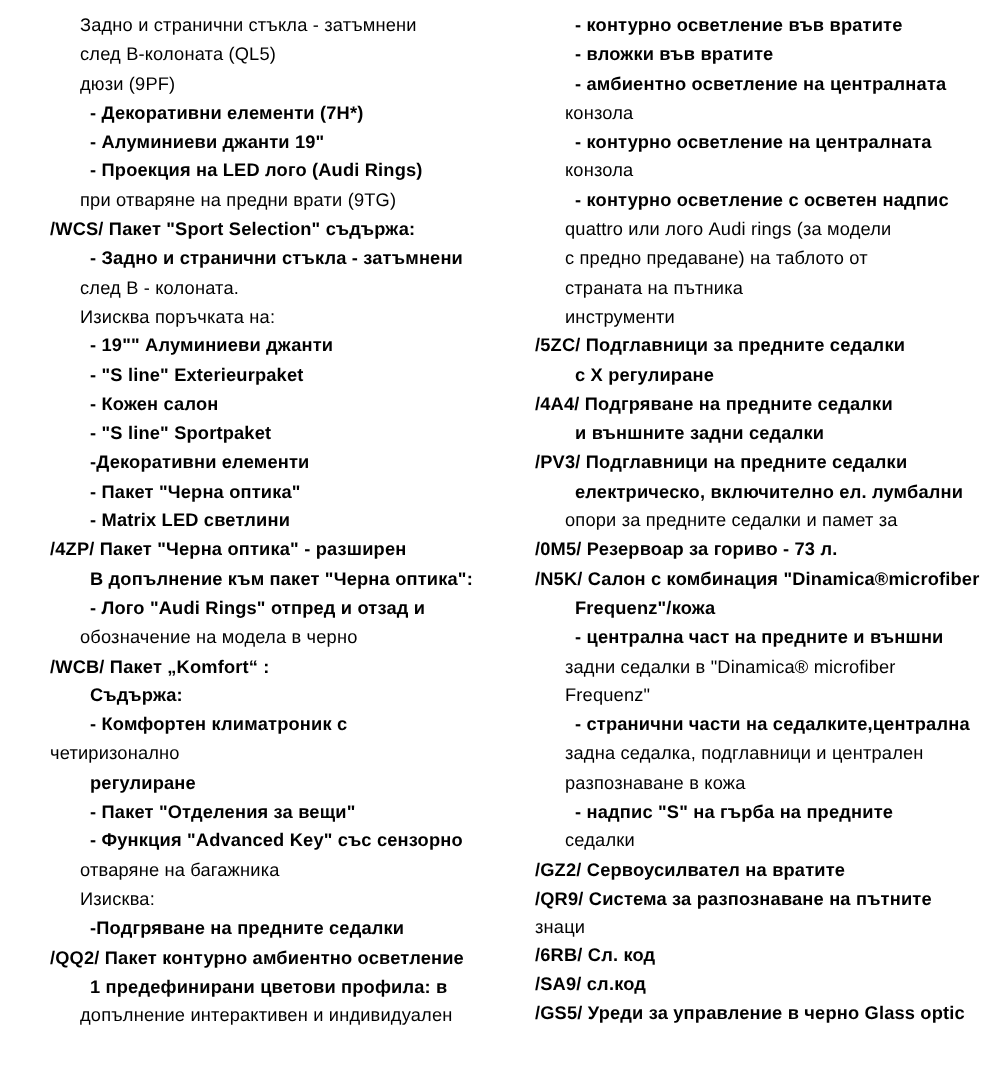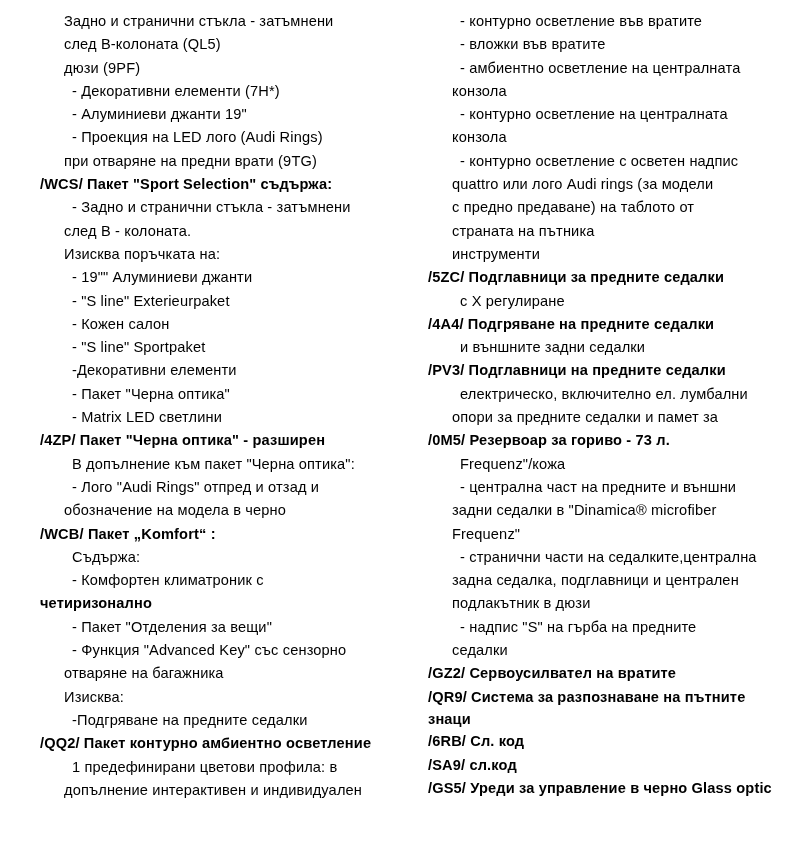--- a/index.html
+++ b/index.html
@@ -34,31 +34,31 @@
     white-space: pre;
     letter-spacing: 0.01em;
   }
   
   .line.head {
     font-weight: bold;
     padding-left: 0px;
   }
   
   .line.sub {
-    font-weight: normal;
+    font-weight: bold;
     padding-left: 32px;
   }
   
   .line.wrap {
     font-weight: normal;
     padding-left: 24px;
   }
   
   .line.flush {
-    font-weight: bold;
+    font-weight: normal;
     padding-left: 0px;
   }
   
   .line.tight { line-height: 21.5px; }
 </style>
 </head>
 <body>
 
 <div id="page">
 
@@ -82,20 +82,21 @@
       <div class="line sub">- Пакет "Черна оптика"</div>
       <div class="line sub">- Matrix LED светлини</div>
       <div class="line head">/4ZP/ Пакет "Черна оптика" - разширен</div>
       <div class="line sub">В допълнение към пакет "Черна оптика":</div>
       <div class="line sub">- Лого "Audi Rings" отпред и отзад и</div>
       <div class="line wrap">обозначение на модела в черно</div>
       <div class="line head">/WCB/ Пакет „Komfort“ :</div>
       <div class="line sub">Съдържа:</div>
       <div class="line sub">- Комфортен климатроник с</div>
       <div class="line flush">четиризонално</div>
+      <div class="line sub">регулиране</div>
       <div class="line sub">- Пакет "Отделения за вещи"</div>
       <div class="line sub">- Функция "Advanced Key" със сензорно</div>
       <div class="line wrap">отваряне на багажника</div>
       <div class="line wrap">Изисква:</div>
       <div class="line sub">-Подгряване на предните седалки</div>
       <div class="line head">/QQ2/ Пакет контурно амбиентно осветление</div>
       <div class="line sub">1 предефинирани цветови профила: в</div>
       <div class="line wrap">допълнение интерактивен и индивидуален</div>
     </div>
   <div class="column" id="col-right">
@@ -111,27 +112,28 @@
       <div class="line wrap">страната на пътника</div>
       <div class="line wrap">инструменти</div>
       <div class="line head">/5ZC/ Подглавници за предните седалки</div>
       <div class="line sub">с Х регулиране</div>
       <div class="line head">/4A4/ Подгряване на предните седалки</div>
       <div class="line sub">и външните задни седалки</div>
       <div class="line head">/PV3/ Подглавници на предните седалки</div>
       <div class="line sub">електрическо, включително ел. лумбални</div>
       <div class="line wrap">опори за предните седалки и памет за</div>
       <div class="line head">/0M5/ Резервоар за гориво - 73 л.</div>
+      <div class="line head">/N5K/ Салон с комбинация "Dinamica®microfiber</div>
       <div class="line sub">Frequenz"/кожа</div>
       <div class="line sub">- централна част на предните и външни</div>
       <div class="line wrap">задни седалки в "Dinamica® microfiber</div>
       <div class="line wrap">Frequenz"</div>
       <div class="line sub">- странични части на седалките,централна</div>
       <div class="line wrap">задна седалка, подглавници и централен</div>
-      <div class="line wrap">подлакътник в дюзи</div>
+      <div class="line wrap">разпознаване в кожа</div>
       <div class="line sub">- надпис "S" на гърба на предните</div>
       <div class="line wrap">седалки</div>
       <div class="line head">/GZ2/ Сервоусилвател на вратите</div>
       <div class="line head">/QR9/ Система за разпознаване на пътните</div>
       <div class="line head flush tight">знаци</div>
       <div class="line head">/6RB/ Сл. код</div>
       <div class="line head">/SA9/ сл.код</div>
       <div class="line head">/GS5/ Уреди за управление в черно Glass optic</div>
     </div>
 

